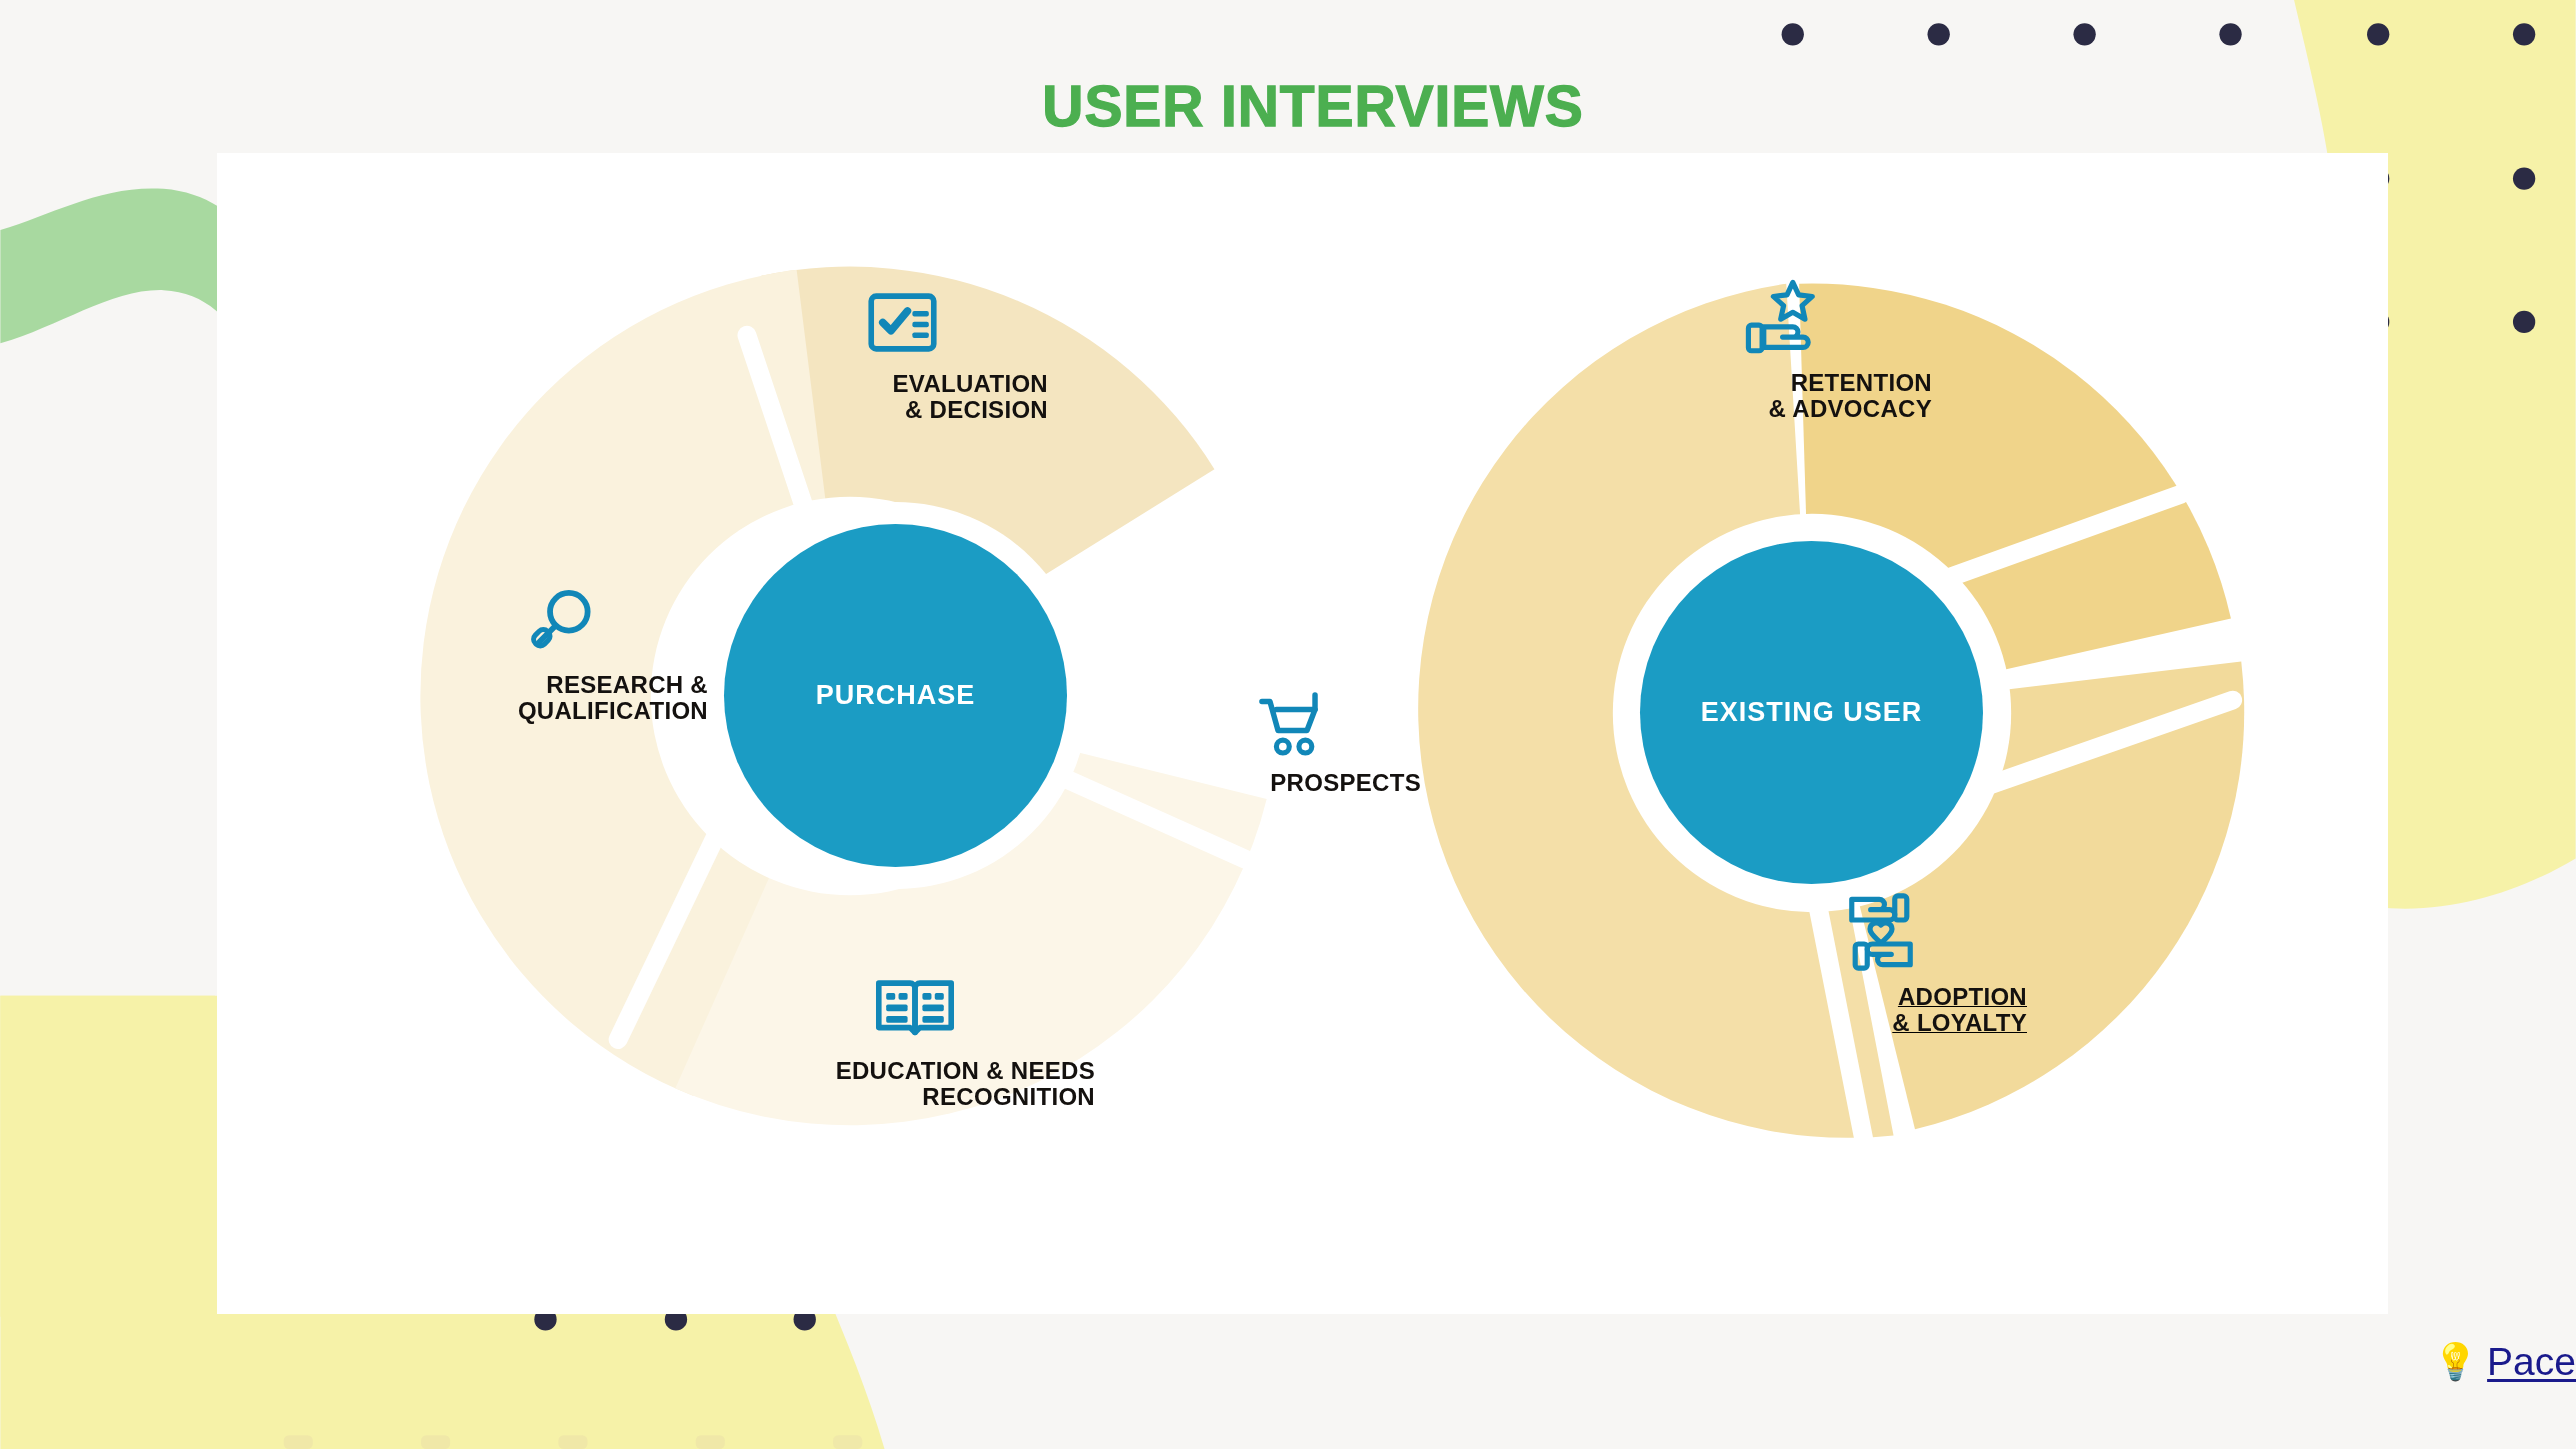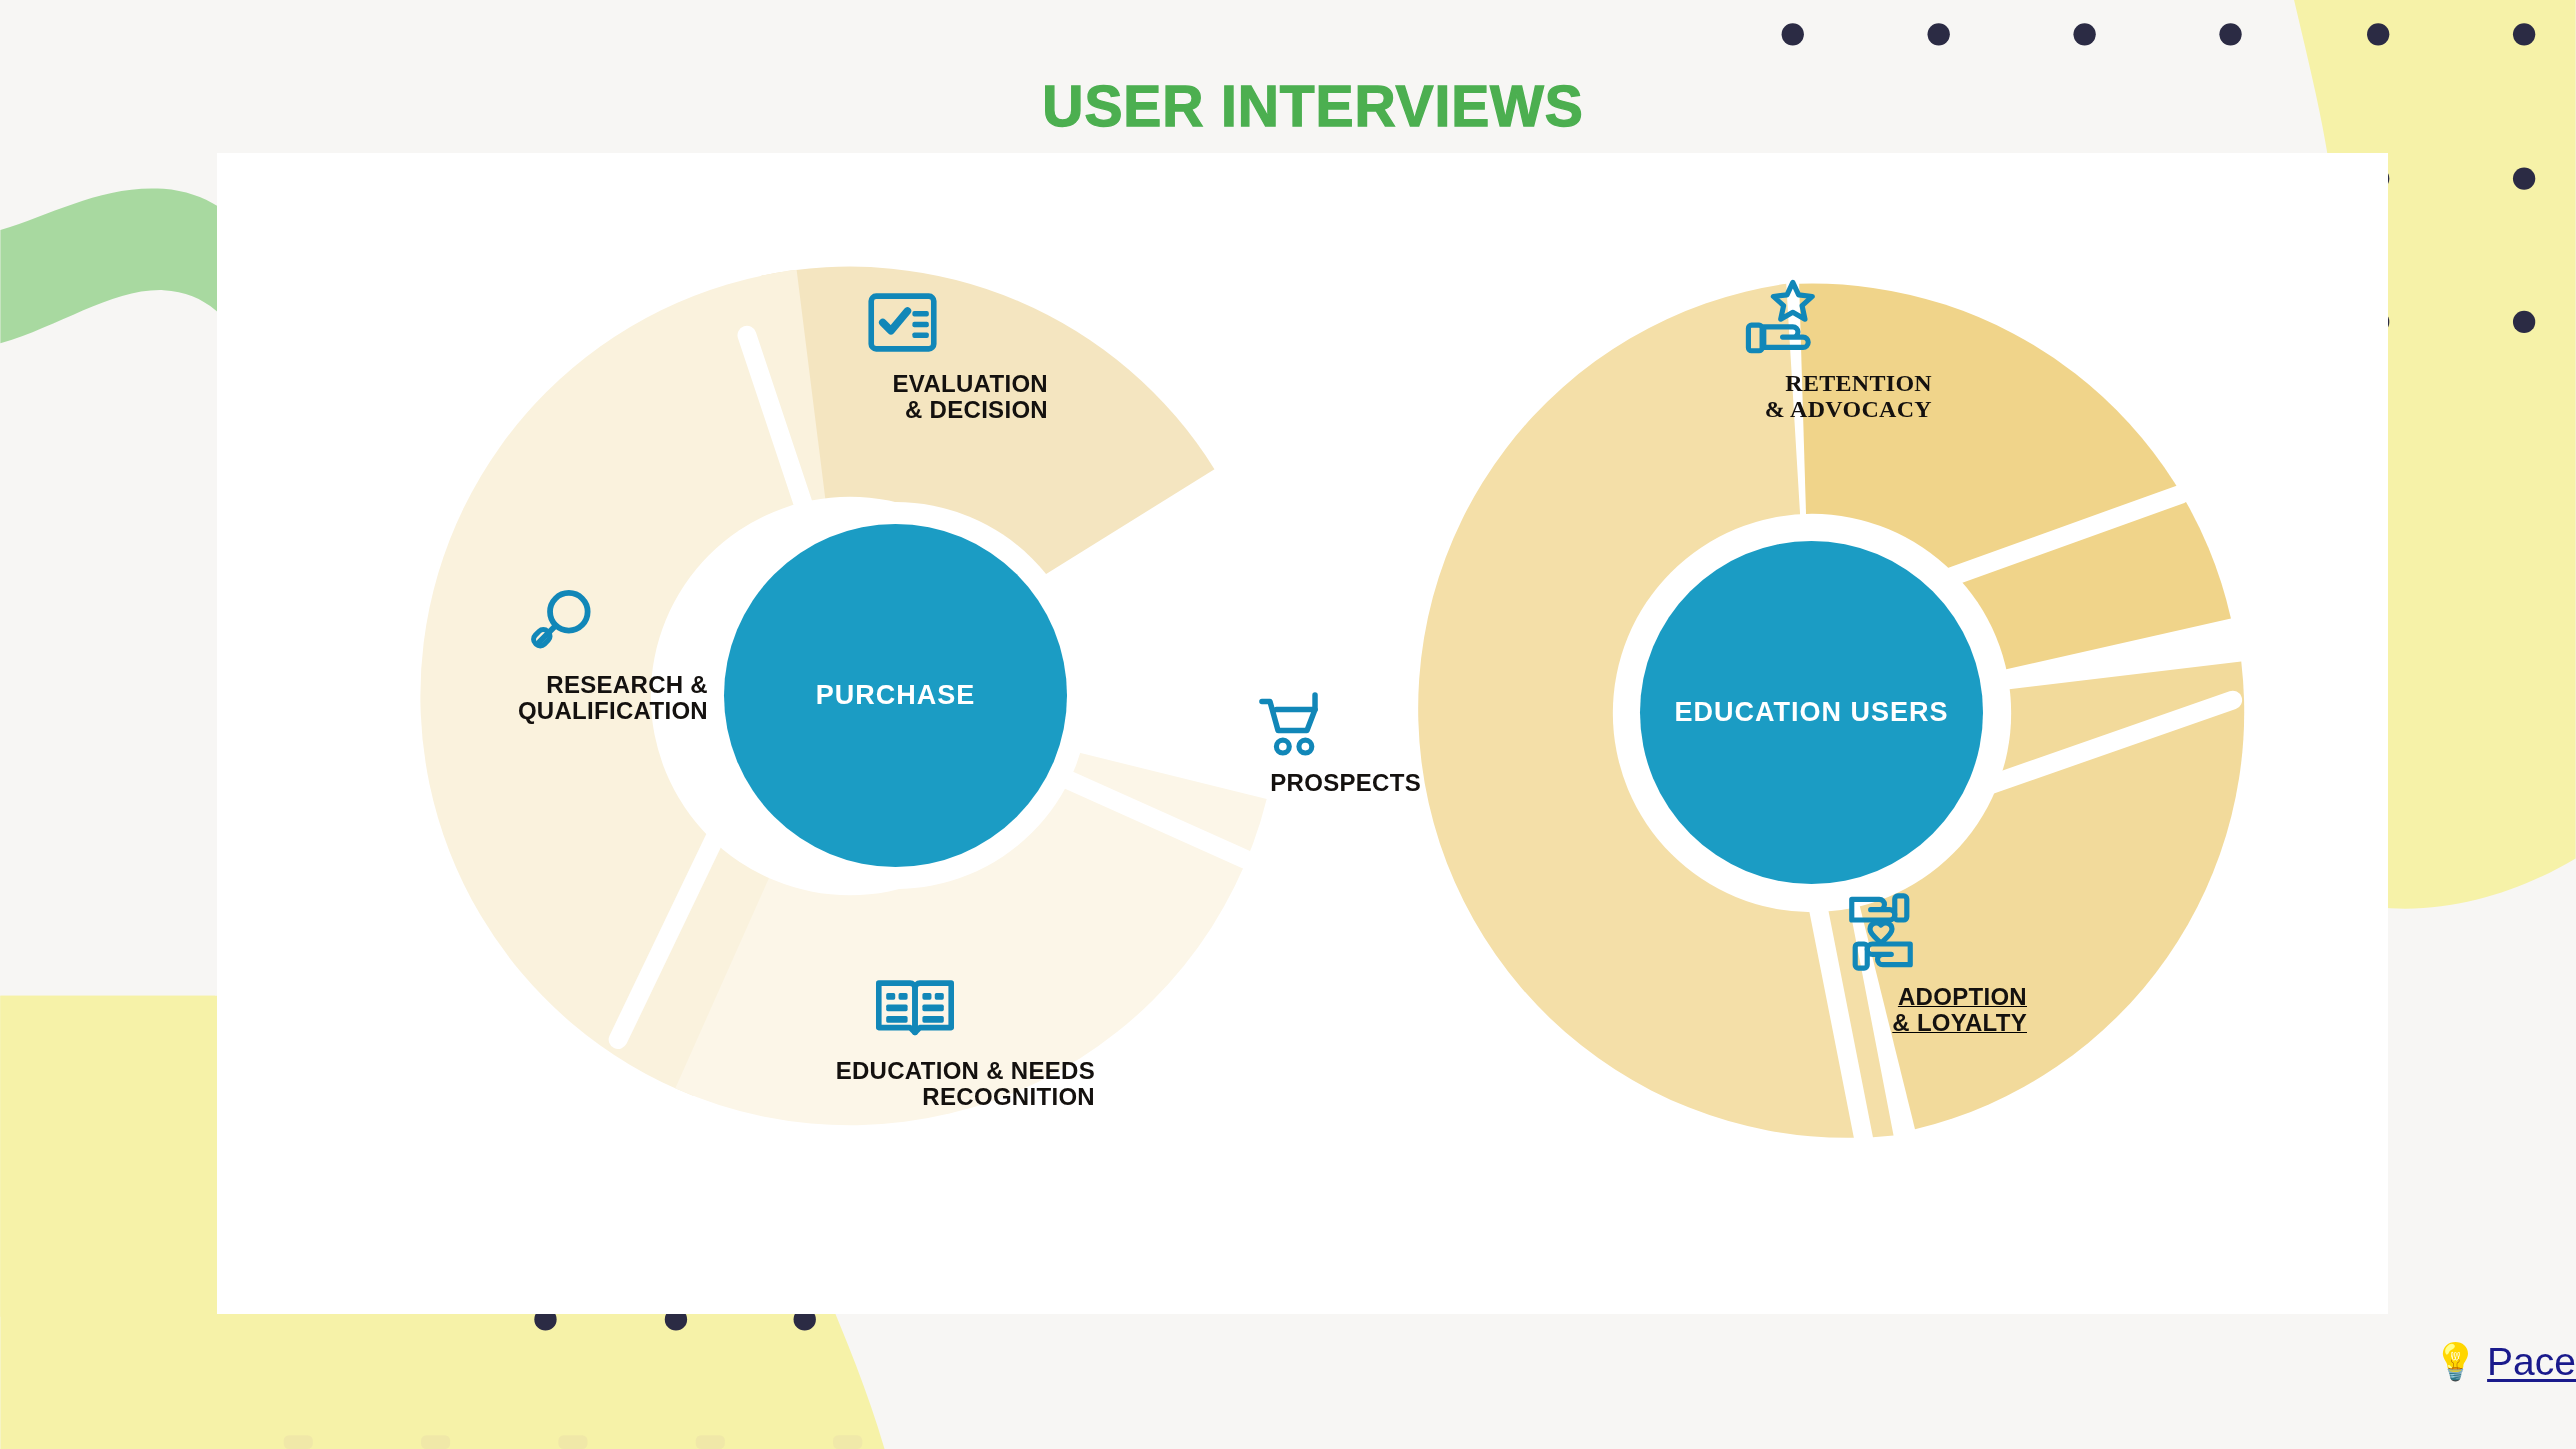--- a/index.html
+++ b/index.html
@@ -52,21 +52,21 @@
     line-height:1.12;letter-spacing:0.3px;white-space:pre-line;
   }
 
   
   #lbl-eval{left:756px;top:283px;}
   #lbl-research{left:416px;top:581px;}
   #lbl-education{left:734px;top:970px;}
   #lbl-purchase{left:1163px;top:687px;width:258px;}
 
   
-  #lbl-retention{left:1640px;top:279px;font-family:Liberation Serif, serif;}
+  #lbl-retention{left:1640px;top:279px;}
   #lbl-adoption{left:1735px;top:889px;text-decoration:underline;}
 
   
   #footer{
     position:absolute;left:0;top:1340px;width:2576px;text-align:right;
     font-size:38px;line-height:1;
   }
   #footer .bulb{font-size:36px;vertical-align:middle;margin-right:8.6px;}
   #footer a{
     color:#1A1A8C;text-decoration:underline;
@@ -170,21 +170,21 @@
         <path d="M110,-140 L430,-255"></path>
         <path d="M175,95 L490,-15"></path>
         <path d="M0,190 L60,495"></path>
       </g>
       <circle r="232" fill="#FFFFFF"></circle>
     </g>
   </svg>
 </div>
 
 <div class="hub" id="hub-right" style="left:1640px;top:541px;width:343px;height:343px;">
-  <span class="hub-label">EDUCATION USERS</span>
+  <span class="hub-label">EXISTING USER</span>
 </div>
 
 <div class="seg" id="lbl-eval">
   <svg class="ic" width="79" height="79" viewBox="0 0 48 48">
     <rect x="5" y="8" width="38" height="32" rx="3" fill="none" stroke="#1187B8" stroke-width="3.4"></rect>
     <path d="M12 24 l5 5 l10 -12" fill="none" stroke="#1187B8" stroke-width="4.6" stroke-linecap="round" stroke-linejoin="round"></path>
     <rect x="30" y="17" width="10" height="3.4" rx="1.2" fill="#1187B8"></rect>
     <rect x="30" y="23.5" width="10" height="3.4" rx="1.2" fill="#1187B8"></rect>
     <rect x="30" y="30" width="10" height="3.4" rx="1.2" fill="#1187B8"></rect>
   </svg>

